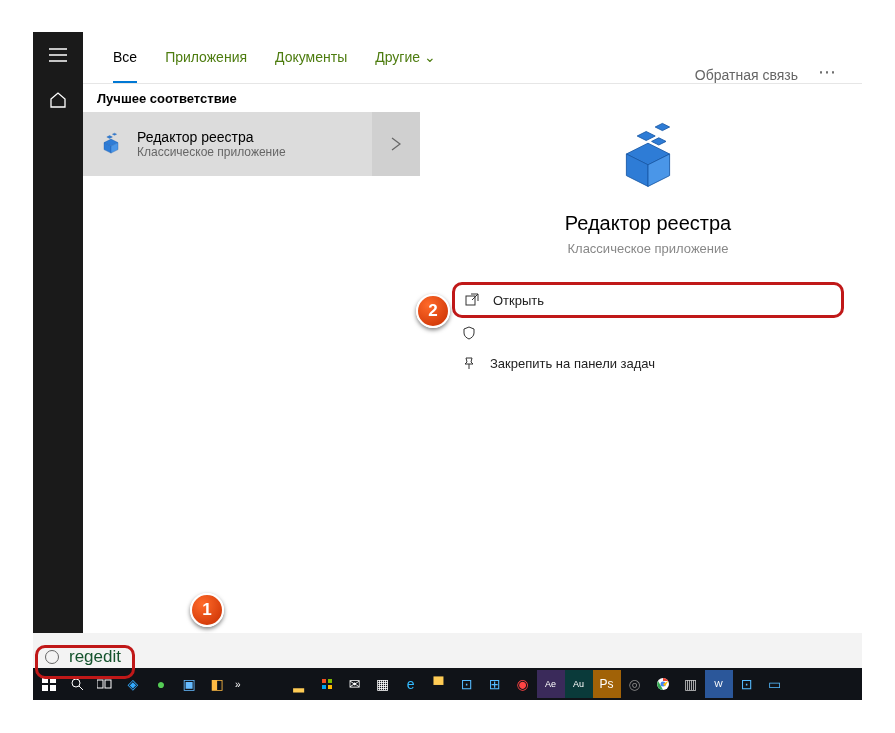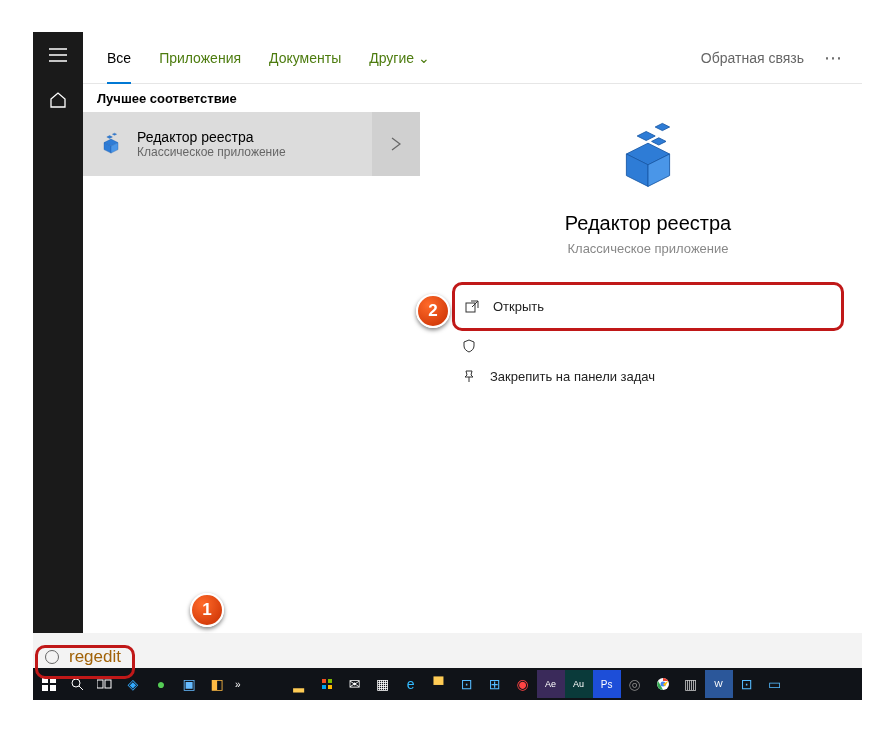--- a/index.html
+++ b/index.html
@@ -5,21 +5,21 @@
 * { margin: 0; padding: 0; box-sizing: border-box; font-family: "Segoe UI", Arial, sans-serif; }
 body { width: 895px; height: 733px; background: #fff; position: relative; overflow: hidden; }
 
 
 .rail { position: absolute; left: 33px; top: 32px; width: 50px; height: 634px; background: #1a1a1a; display: flex; flex-direction: column; align-items: center; }
 .rail-top { display: flex; flex-direction: column; align-items: center; }
 .rail-btn { width: 50px; height: 45px; display: flex; align-items: center; justify-content: center; color: #fff; cursor: pointer; }
 .rail-spacer { flex: 1; }
 
 
-.header { position: absolute; left: 83px; top: 32px; right: 33px; height: 52px; background: #fff; display: flex; align-items: center; padding: 0 10px; border-bottom: 1px solid #e6e6e6; }
+.header { position: absolute; left: 83px; top: 32px; right: 33px; height: 52px; background: #fff; display: flex; align-items: flex-end; padding: 0 16px; border-bottom: 1px solid #e6e6e6; }
 .tab { padding: 0 14px; height: 52px; display: flex; align-items: center; font-size: 14px; color: #4d7c0f; cursor: pointer; position: relative; }
 .tab.active { color: #000; }
 .tab.active::after { content: ''; position: absolute; left: 14px; right: 14px; bottom: 0; height: 2px; background: #0078d4; }
 .header-spacer { flex: 1; }
 .feedback { font-size: 14px; color: #666; padding: 0 10px; cursor: pointer; }
 .dots { color: #666; font-size: 18px; padding: 0 10px; cursor: pointer; }
 .chev { margin-left: 4px; }
 
 
 .section-label { position: absolute; left: 83px; top: 84px; right: 433px; height: 28px; background: #fff; display: flex; align-items: center; padding: 0 14px; font-size: 13px; font-weight: 600; color: #000; }
@@ -33,30 +33,30 @@
 .result-arrow { position: absolute; left: 372px; top: 112px; width: 48px; height: 64px; background: #d0d0d0; display: flex; align-items: center; justify-content: center; color: #555; cursor: pointer; }
 
 
 .detail { position: absolute; left: 434px; top: 84px; right: 33px; bottom: 67px; background: #fff; display: flex; flex-direction: column; align-items: center; padding-top: 30px; }
 .big-icon { width: 80px; height: 80px; display: flex; align-items: center; justify-content: center; margin-bottom: 18px; }
 .detail-title { font-size: 20px; color: #000; margin-bottom: 6px; }
 .detail-sub { font-size: 13px; color: #888; margin-bottom: 26px; }
 .actions { width: 100%; padding: 0 18px; }
 .action { height: 30px; display: flex; align-items: center; padding: 0 8px; cursor: pointer; font-size: 13px; color: #222; }
 .action-icon { width: 18px; display: flex; justify-content: center; margin-right: 12px; color: #333; }
-.action.hl { border: 3px solid #c01818; border-radius: 10px; height: 49px; }
+.action.hl { border: 3px solid #c01818; border-radius: 10px; height: 36px; }
 
 
 .badge { position: absolute; width: 34px; height: 34px; border-radius: 50%; background: radial-gradient(circle at 35% 30%, #ff6a2a, #c72d00); border: 2px solid #fff; box-shadow: 0 2px 4px rgba(0,0,0,0.5); display: flex; align-items: center; justify-content: center; color: #fff; font-weight: bold; font-size: 17px; z-index: 20; }
 
 
 .search-wrap { position: absolute; left: 33px; right: 33px; bottom: 52px; height: 48px; background: #f3f3f3; display: flex; align-items: center; padding: 0 12px; }
 .search-ring { position: absolute; left: 35px; bottom: 54px; width: 100px; height: 34px; border: 3px solid #c01818; border-radius: 10px; z-index: 10; pointer-events: none; }
 .search-circle { width: 14px; height: 14px; border: 1.5px solid #666; border-radius: 50%; margin-right: 10px; }
-.search-input { border: none; background: transparent; font-size: 17px; color: #a16207; outline: none; flex: 1; }
+.search-input { border: none; background: transparent; font-size: 17px; color: #14532d; outline: none; flex: 1; }
 
 
 .taskbar { position: absolute; left: 33px; right: 33px; bottom: 33px; height: 32px; background: #101318; display: flex; align-items: center; padding: 0 2px; }
 .tb { width: 28px; height: 28px; display: flex; align-items: center; justify-content: center; color: #fff; font-size: 14px; cursor: pointer; }
 .tb-chev { color: #fff; font-size: 10px; padding: 0 4px; }
 .tb-gap { width: 40px; }
 
 
 .cube svg { display: block; }
 </style>
@@ -213,21 +213,21 @@
     </div>
   <div class="tb" style="color:#fff">✉</div>
   <div class="tb" style="color:#fff">▦</div>
   <div class="tb" style="color:#3bf">e</div>
   <div class="tb" style="color:#fc5">▀</div>
   <div class="tb" style="color:#5bf">⊡</div>
   <div class="tb" style="color:#5bf">⊞</div>
   <div class="tb" style="color:#f44">◉</div>
   <div class="tb" style="background:#3a2a5a;font-size:9px">Ae</div>
   <div class="tb" style="background:#0a3a3a;font-size:9px">Au</div>
-  <div class="tb" style="background:#1d4ed8;font-size:10px">Ps</div>
+  <div class="tb" style="background:#a16207;font-size:12px">Ps</div>
   <div class="tb" style="color:#888">◎</div>
   <div class="tb">
       <svg width="14" height="14" viewBox="0 0 14 14">
         <circle cx="7" cy="7" r="6" fill="#fff"></circle>
         <circle cx="7" cy="7" r="2.5" fill="#4285f4"></circle>
         <path d="M7 1a6 6 0 0 1 5.2 3H7z" fill="#ea4335"></path>
         <path d="M12.2 4L9 9.5 7 7z" fill="#fbbc05"></path>
         <path d="M7 13a6 6 0 0 1-5-9l3 5z" fill="#34a853"></path>
       </svg>
     </div>

